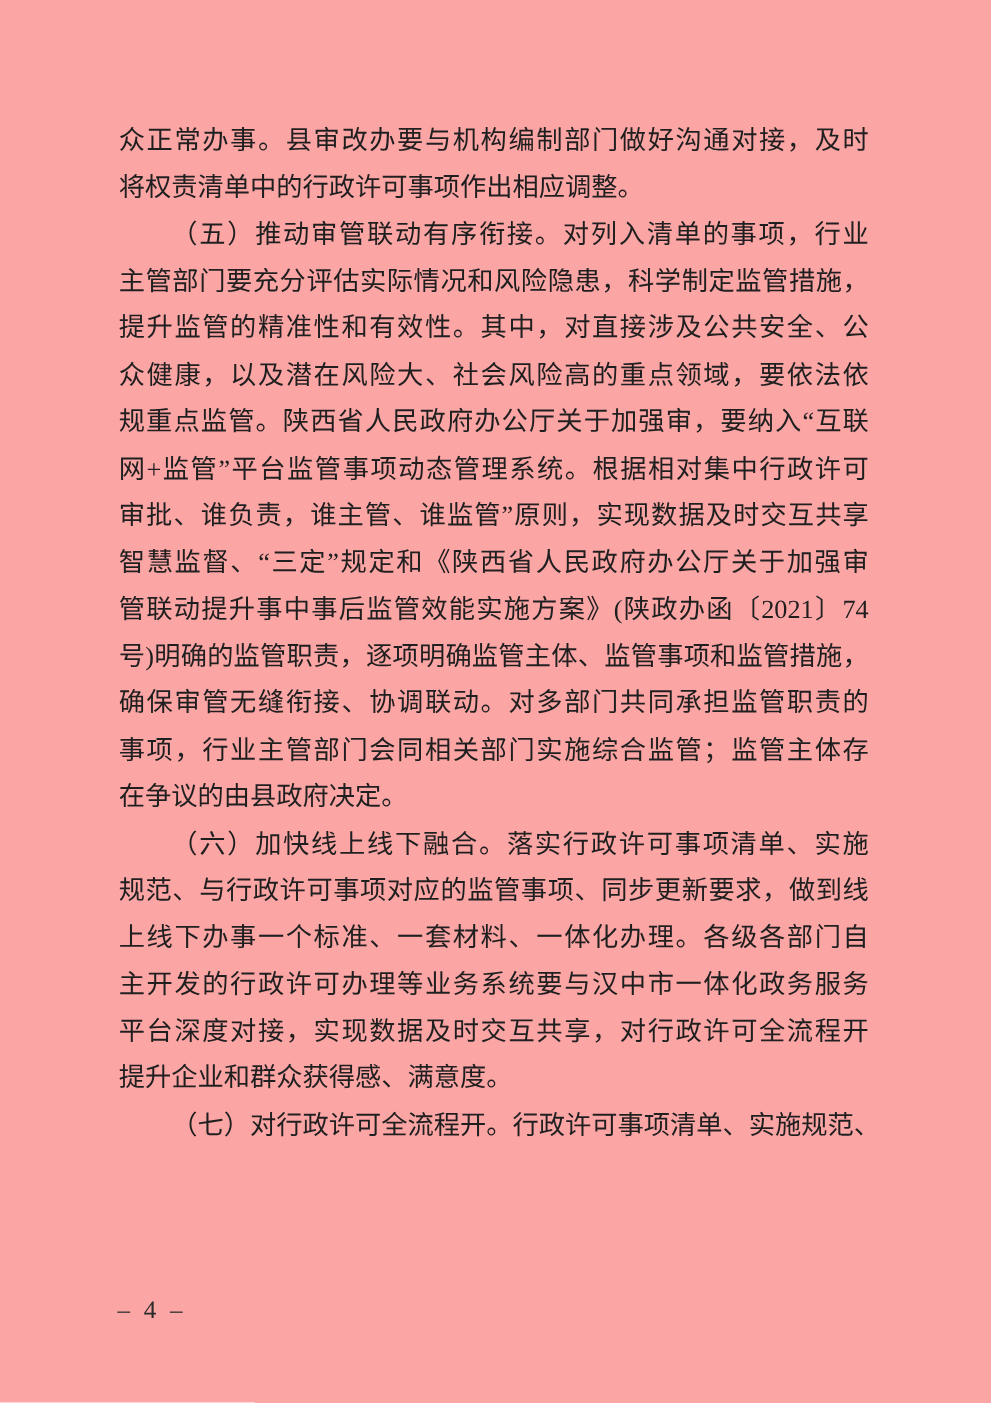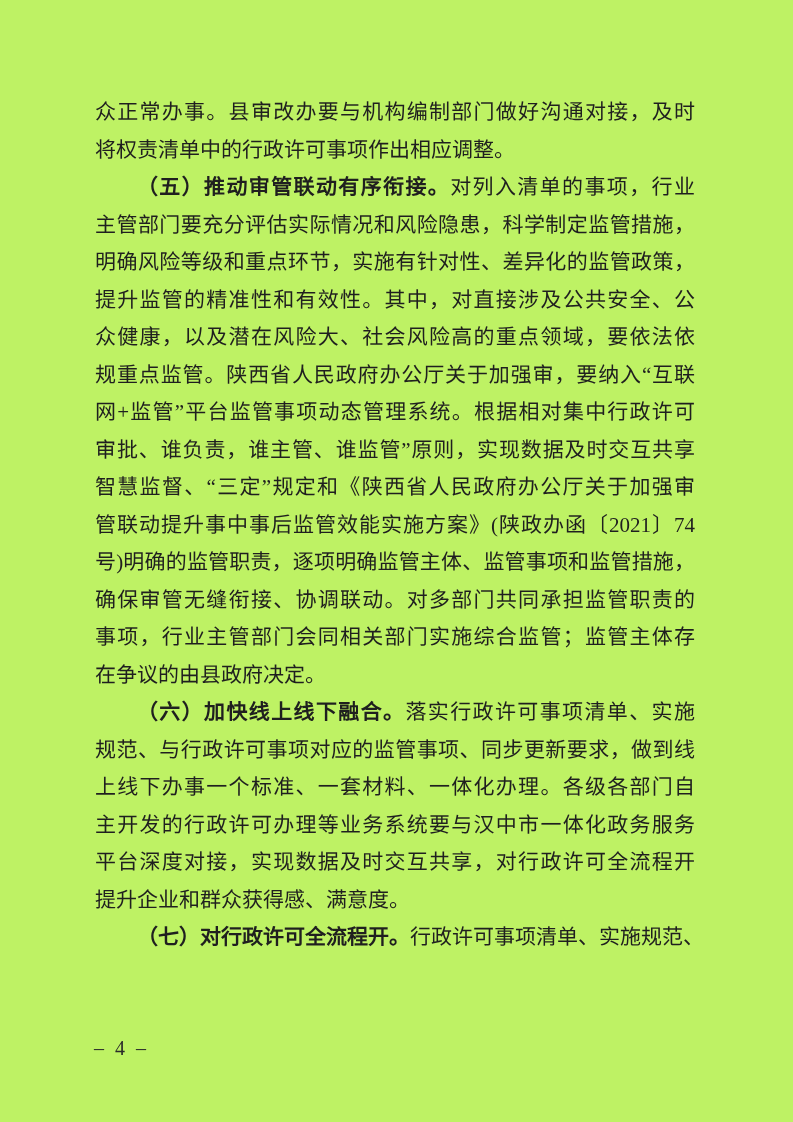--- a/index.html
+++ b/index.html
@@ -4,21 +4,21 @@
 <style>
   html, body {
     margin: 0;
     padding: 0;
     background: #ffffff;
   }
   .page {
     position: relative;
     width: 793px;
     height: 1122px;
-    background: #bef264;
+    background: #fca5a5;
     overflow: hidden;
     font-family: "Liberation Serif", "DejaVu Serif", serif;
   }
   .doc {
     position: absolute;
     left: 95px;
     top: 94px;
     width: 600px;
   }
   .line {
@@ -31,42 +31,41 @@
     white-space: nowrap;
     overflow: visible;
   }
   .line.fill {
     text-align-last: justify;
   }
   .line.indent {
     padding-left: 42px;
   }
   .head {
-    font-weight: bold;
+    font-weight: normal;
   }
   .footer {
     position: absolute;
     left: 94px;
     top: 1036px;
     font-size: 20px;
     line-height: 24px;
     color: #2a2a2a;
     letter-spacing: 3px;
   }
 </style>
 </head>
 <body>
 
 <div class="page">
   <div class="doc">
       <div class="line fill">众正常办事。县审改办要与机构编制部门做好沟通对接，及时</div>
       <div class="line">将权责清单中的行政许可事项作出相应调整。</div>
       <div class="line indent fill"><span class="head">（五）推动审管联动有序衔接。</span>对列入清单的事项，行业</div>
       <div class="line fill">主管部门要充分评估实际情况和风险隐患，科学制定监管措施，</div>
-      <div class="line fill">明确风险等级和重点环节，实施有针对性、差异化的监管政策，</div>
       <div class="line fill">提升监管的精准性和有效性。其中，对直接涉及公共安全、公</div>
       <div class="line fill">众健康，以及潜在风险大、社会风险高的重点领域，要依法依</div>
       <div class="line fill">规重点监管。陕西省人民政府办公厅关于加强审，要纳入“互联</div>
       <div class="line fill">网+监管”平台监管事项动态管理系统。根据相对集中行政许可</div>
       <div class="line fill">审批、谁负责，谁主管、谁监管”原则，实现数据及时交互共享</div>
       <div class="line fill">智慧监督、“三定”规定和《陕西省人民政府办公厅关于加强审</div>
       <div class="line fill">管联动提升事中事后监管效能实施方案》(陕政办函〔2021〕74</div>
       <div class="line fill">号)明确的监管职责，逐项明确监管主体、监管事项和监管措施，</div>
       <div class="line fill">确保审管无缝衔接、协调联动。对多部门共同承担监管职责的</div>
       <div class="line fill">事项，行业主管部门会同相关部门实施综合监管；监管主体存</div>

